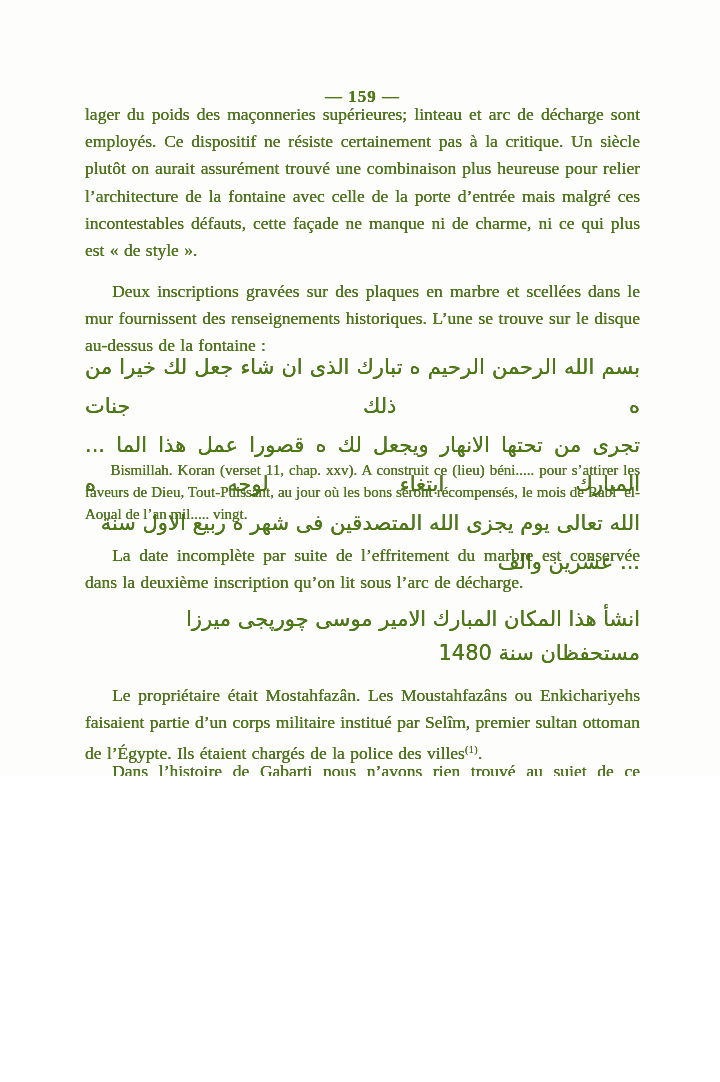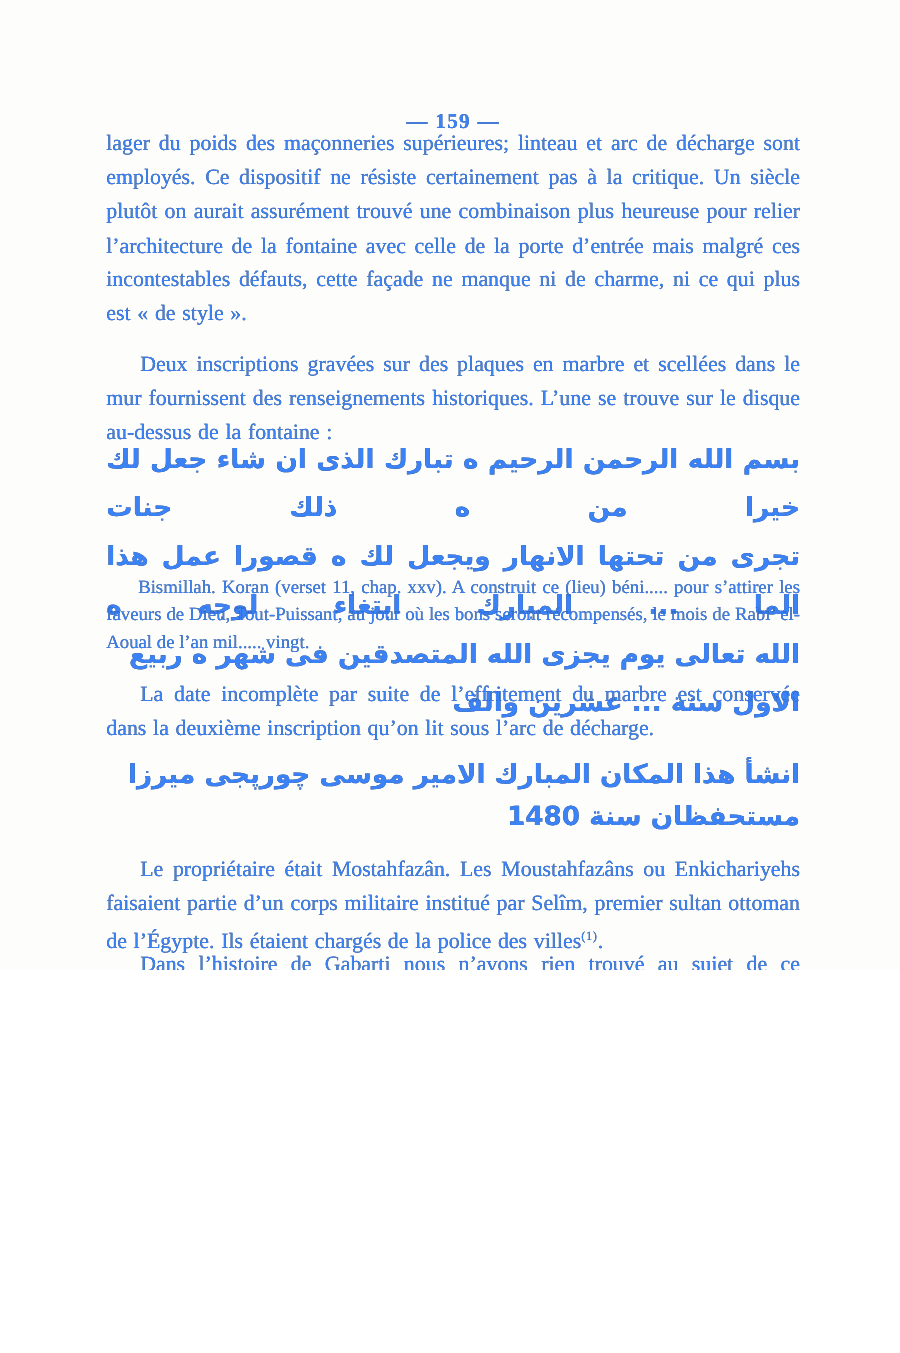--- a/index.html
+++ b/index.html
@@ -5,21 +5,21 @@
   html,body{margin:0;padding:0;}
   body{
     width:720px;height:1082px;
     background:#ffffff;
     font-family:"Liberation Serif","DejaVu Serif",serif;
   }
   .page{
     position:relative;
     width:720px;height:776px;
     background:#fdfdfc;
-    color:#3b82f6;
+    color:#4d7c0f;
     overflow:hidden;
   }
   .block{
     position:absolute;
     left:85px;
     width:555px;
     margin:0;
   }
   .page-number{
     top:87px;
@@ -37,21 +37,21 @@
     text-shadow:0 0 .45px rgba(25,25,25,.9);
   }
   .indent{text-indent:1.55em;}
   .p1{top:101px;}
   .p2{top:278px;}
   .p3{top:542px;}
   .p4{top:682px;}
   .p5{top:758px;}
   .arabic{
     font-family:"DejaVu Sans",sans-serif;
-    font-weight:700;
+    font-weight:400;
     direction:rtl;
     font-size:21px;
     text-shadow:0 0 .4px rgba(25,25,25,.9);
   }
   .arabic-block1{top:348px;}
   .arabic-line{
     line-height:39px;
     text-align:justify;
     text-align-last:justify;
   }

